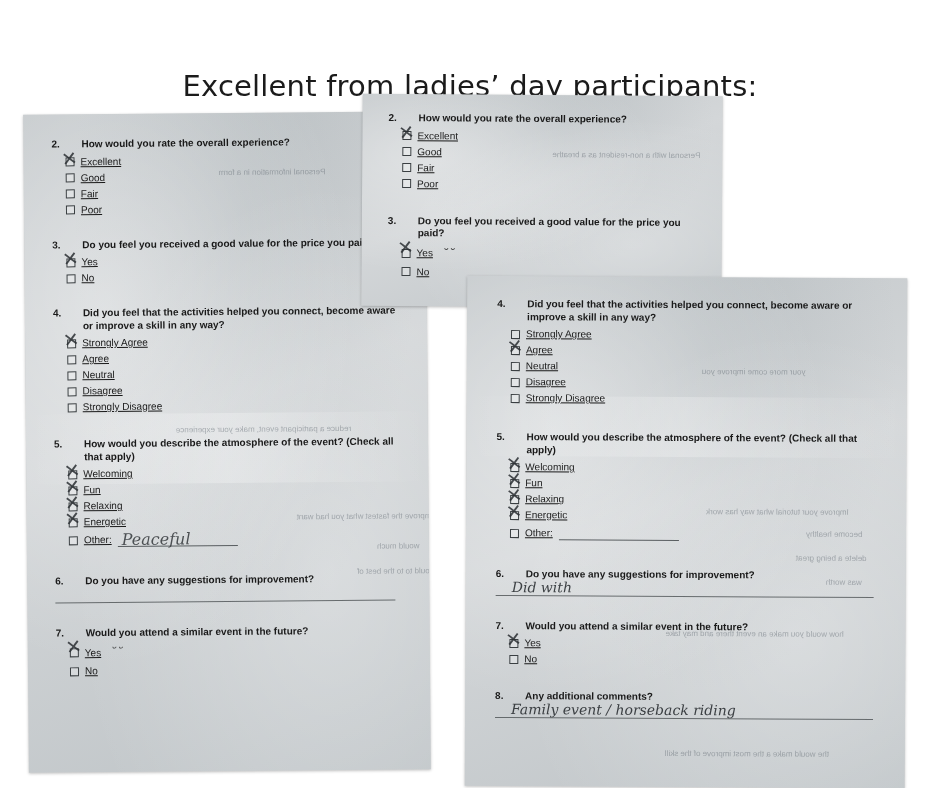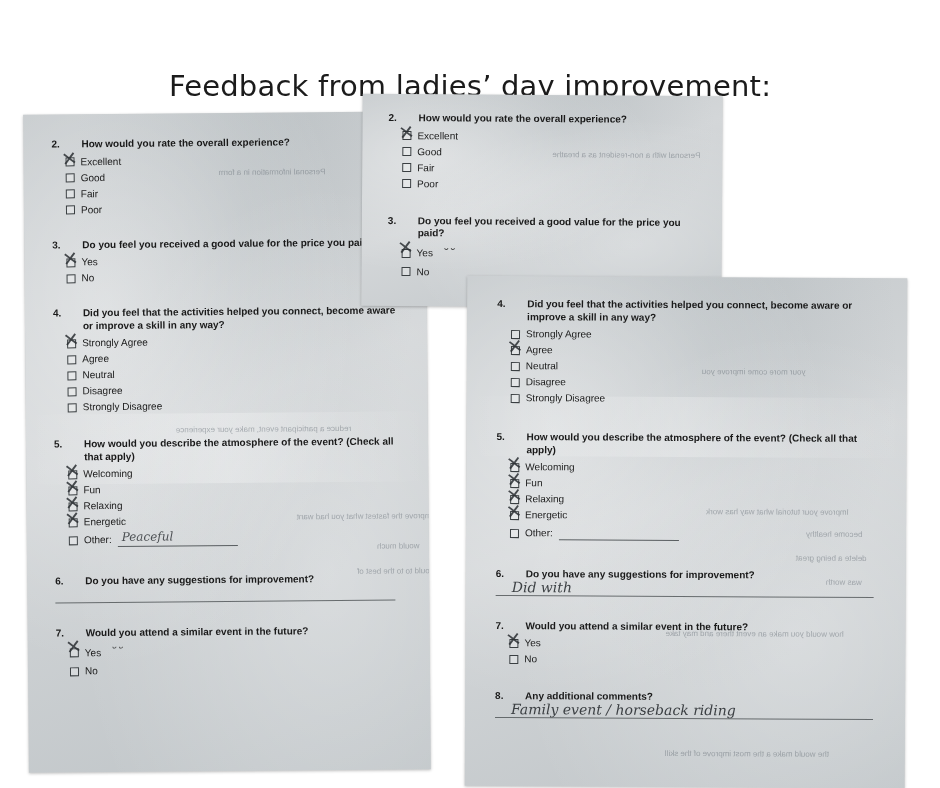--- a/index.html
+++ b/index.html
@@ -86,21 +86,21 @@
     margin: 6px 0 0 14px;
     position: relative;
   }
   .box {
     width: 7px; height: 7px;
     border: 1px solid #3a3f42;
     margin-right: 6px;
     flex: 0 0 auto;
     background: rgba(255,255,255,0.25);
   }
-  .opt-label { line-height: 1; }
+  .opt-label { line-height: 1; text-decoration: underline; }
   .mark {
     position: absolute;
     left: -4px; top: -8px;
     font-size: 19px;
     color: #2b2f33;
     font-family: "DejaVu Sans", sans-serif;
     line-height: 1;
     opacity: 0.85;
     transform: rotate(-8deg);
   }
@@ -121,21 +121,21 @@
     border-bottom: 1px solid #4b5053;
     width: 120px;
     margin-left: 6px;
     position: relative;
     height: 13px;
     opacity: 0.9;
   }
   .other-line .hand {
     position: absolute;
     left: 4px; top: -3px;
-    font-size: 12px;
+    font-size: 16px;
     white-space: nowrap;
   }
   .answer-on-rule {
     position: absolute;
     left: 16px;
     top: -16px;
     font-size: 14px;
     white-space: nowrap;
   }
   .smiley {
@@ -149,21 +149,21 @@
     color: rgba(90,100,108,0.45);
     font-size: 8px;
     transform: scaleX(-1);
     pointer-events: none;
     white-space: nowrap;
   }
 </style>
 </head>
 <body>
 
-<h1 id="page-title">Feedback from ladies’ day improvement:</h1>
+<h1 id="page-title">Excellent from ladies’ day participants:</h1>
 
 <div class="sheet" id="sheet-a">
   <div class="paper-tex"></div>
   <div class="fold" style="left:0;top:300px;width:402px;height:70px;opacity:.5;"></div>
   <div class="ghost" style="left:195px; top:55px;">Personal information in a form</div>
   <div class="ghost" style="left:150px; top:312px;">reduce a participant event, make your experience</div>
   <div class="ghost" style="left:270px; top:400px;">Improve the fastest what you had want</div>
   <div class="ghost" style="left:350px; top:430px;">would much</div>
   <div class="ghost" style="left:330px; top:455px;">would to to the best of</div>
 

